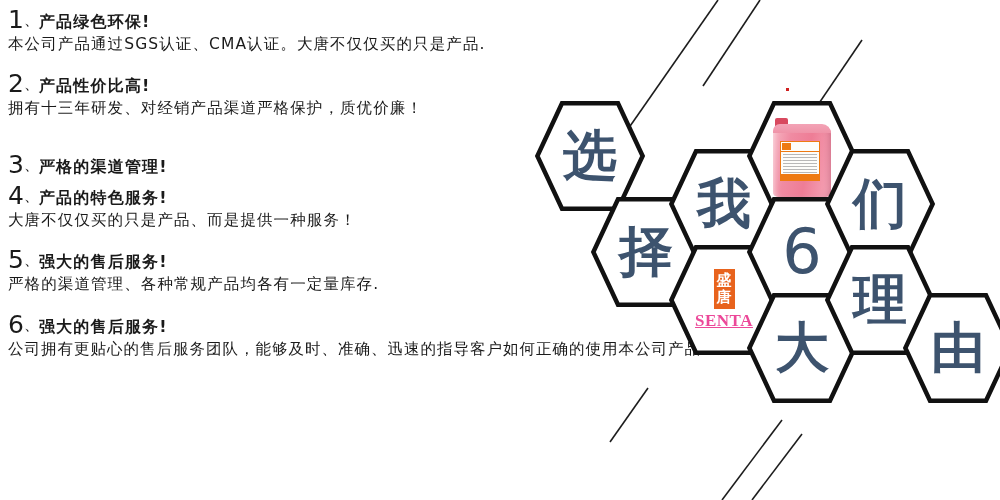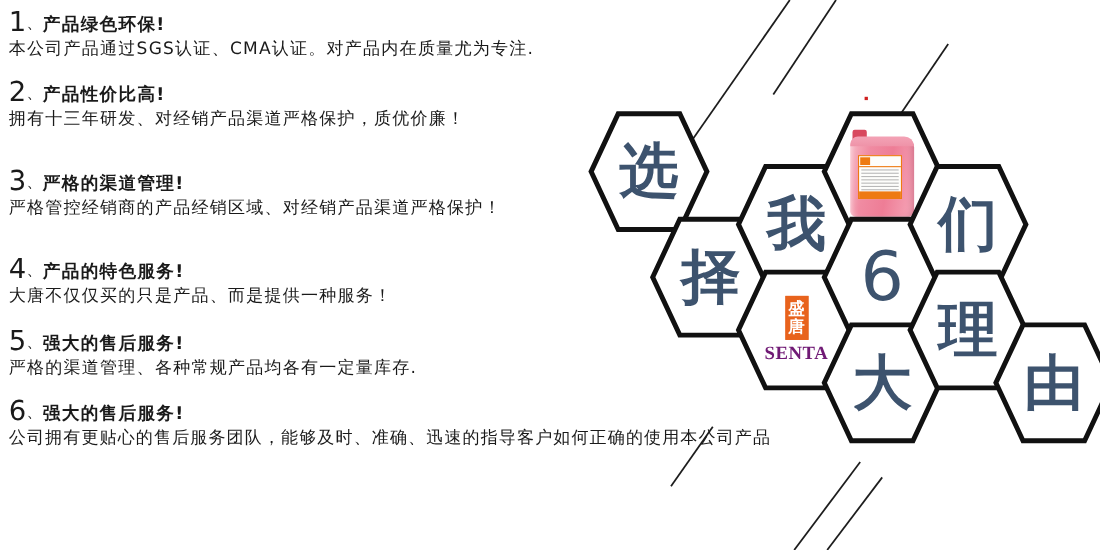--- a/index.html
+++ b/index.html
@@ -67,21 +67,21 @@
     line-height: 1.25;
     white-space: nowrap;
   }
   .reason.wide .reason-body {
     letter-spacing: 1.0px;
   }
 
   
   .reason:nth-child(1) { margin-bottom: 16px; }
   .reason:nth-child(2) { margin-bottom: 32px; }
-  .reason:nth-child(3) { margin-bottom: 32px; }
+  .reason:nth-child(3) { margin-bottom: 4px; }
   .reason:nth-child(4) { margin-bottom: 16px; }
   .reason:nth-child(5) { margin-bottom: 16px; }
 
   
   #hex-cluster {
     position: absolute;
     left: 0; top: 0;
     width: 1000px; height: 500px;
     pointer-events: none;
   }
@@ -135,22 +135,23 @@
     box-sizing: border-box;
     border: 1.5px solid #e8631d;
     letter-spacing: 0;
   }
   .brand-mark span { display: block; }
   .brand-name {
     margin-top: 2px;
     font-family: "Liberation Serif", "DejaVu Serif", serif;
     font-size: 17px;
     font-weight: 700;
-    color: #701a75;
+    color: #ec4899;
     letter-spacing: 0.5px;
+    text-decoration: underline;
   }
 
   
   .product {
     position: absolute;
     left: 50%;
     top: 50%;
     transform: translate(-50%, -50%);
     width: 62px;
     height: 82px;
@@ -239,35 +240,34 @@
     <line x1="802" y1="434" x2="752" y2="500" stroke="#1d1d1d" stroke-width="1.6"></line>
     <rect x="786" y="88" width="3" height="3" fill="#d02020"></rect>
   </svg>
 
   <section id="reasons">
 
     <article class="reason">
       <div class="reason-head">
         <span class="reason-num">1</span><span class="reason-sep">、</span><span class="reason-title">产品绿色环保!</span>
       </div>
-      <div class="reason-body">本公司产品通过SGS认证、CMA认证。对产品内在质量尤为专注.</div>
+      <div class="reason-body">本公司产品通过SGS认证、CMA认证。大唐不仅仅买的只是产品.</div>
     </article>
 
     <article class="reason">
       <div class="reason-head">
         <span class="reason-num">2</span><span class="reason-sep">、</span><span class="reason-title">产品性价比高!</span>
       </div>
       <div class="reason-body">拥有十三年研发、对经销产品渠道严格保护，质优价廉！</div>
     </article>
 
     <article class="reason">
       <div class="reason-head">
         <span class="reason-num">3</span><span class="reason-sep">、</span><span class="reason-title">严格的渠道管理!</span>
       </div>
-      <div class="reason-body">严格管控经销商的产品经销区域、对经销产品渠道严格保护！</div>
     </article>
 
     <article class="reason">
       <div class="reason-head">
         <span class="reason-num">4</span><span class="reason-sep">、</span><span class="reason-title">产品的特色服务!</span>
       </div>
       <div class="reason-body">大唐不仅仅买的只是产品、而是提供一种服务！</div>
     </article>
 
     <article class="reason">

